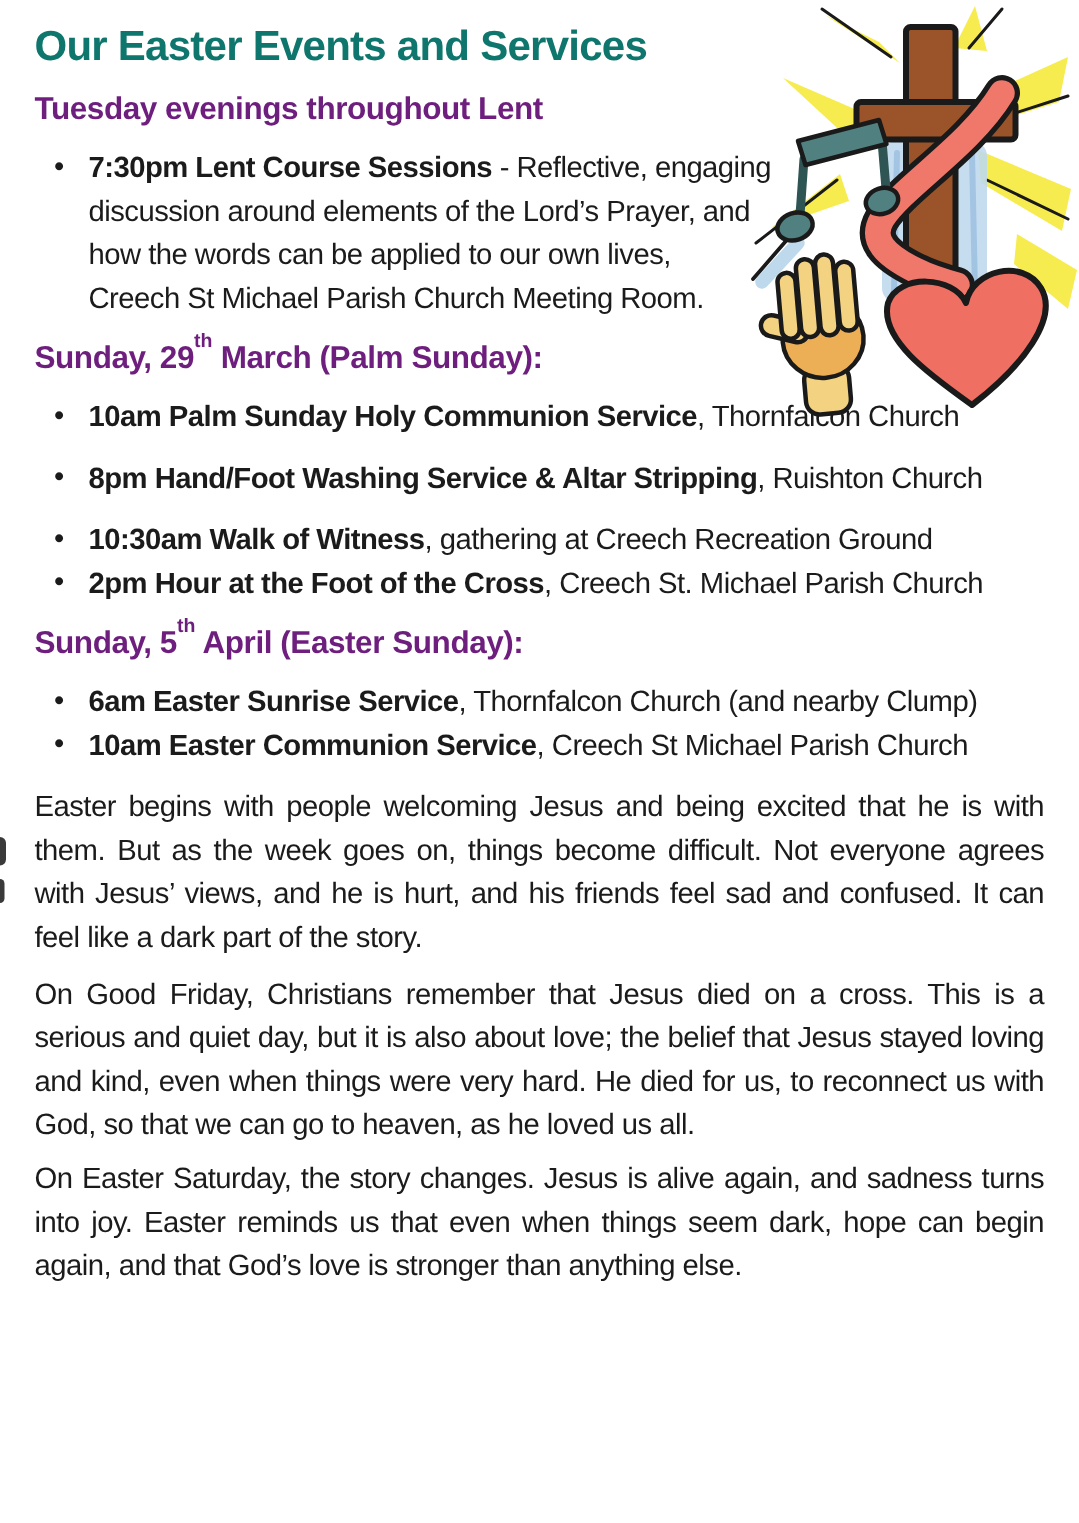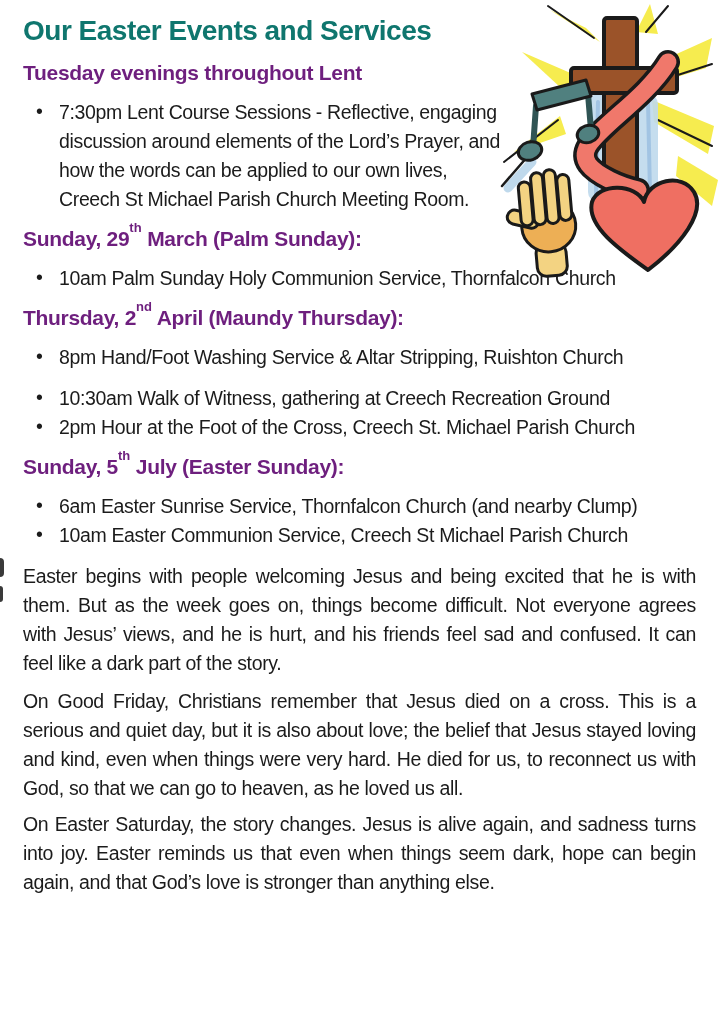--- a/index.html
+++ b/index.html
@@ -18,21 +18,21 @@
     margin:12px 0 0;font-weight:bold;font-size:21px;line-height:26px;
     letter-spacing:-0.3px;color:#6e1f7e;
   }
   .event-section:first-of-type .event-heading{}
   .event-list{list-style:none;margin:12px 0 0;padding:0;}
   .event-item{
     position:relative;padding-left:36px;
     font-size:19.5px;line-height:29px;letter-spacing:-0.35px;
   }
   .event-item .bullet{position:absolute;left:13px;top:-1px;}
-  .event-item .lead{font-weight:normal;}
+  .event-item .lead{font-weight:bold;}
   .event-item.single{white-space:nowrap;}
   .event-item.wrap-col{max-width:545px;}
   .event-item .rest-lines{white-space:pre-line;}
 
   sup.ord{font-size:13px;line-height:0;position:relative;top:-6px;letter-spacing:0;}
 
   .story-title{margin:22px 0 0;color:#3b1653;letter-spacing:-0.5px;line-height:38px;}
   .story-title .main{font-weight:bold;font-size:31px;}
   .story-title .sub{font-weight:bold;font-size:23px;margin-left:9px;}
   .story p{
@@ -72,41 +72,40 @@
   <section class="event-section">
     <h2 class="event-heading"><span>Sunday, 29</span><sup class="ord">th</sup><span> March (Palm Sunday):</span></h2>
     <ul class="event-list">
       <li class="event-item single">
         <span class="bullet">•</span><span class="lead">10am Palm Sunday Holy Communion Service</span><span>, Thornfalcon Church</span>
       </li>
     </ul>
   </section>
 
   <section class="event-section">
-    <h2 class="event-heading"><span>Thursday, 2</span><sup class="ord">nd</sup><span> April (Maundy Thursday):</span></h2>
     <ul class="event-list">
       <li class="event-item single">
         <span class="bullet">•</span><span class="lead">8pm Hand/Foot Washing Service &amp; Altar Stripping</span><span>, Ruishton Church</span>
       </li>
     </ul>
   </section>
 
   <section class="event-section">
     <ul class="event-list">
       <li class="event-item single">
         <span class="bullet">•</span><span class="lead">10:30am Walk of Witness</span><span>, gathering at Creech Recreation Ground</span>
       </li>
       <li class="event-item single">
         <span class="bullet">•</span><span class="lead">2pm Hour at the Foot of the Cross</span><span>, Creech St. Michael Parish Church</span>
       </li>
     </ul>
   </section>
 
   <section class="event-section">
-    <h2 class="event-heading"><span>Sunday, 5</span><sup class="ord">th</sup><span> July (Easter Sunday):</span></h2>
+    <h2 class="event-heading"><span>Sunday, 5</span><sup class="ord">th</sup><span> April (Easter Sunday):</span></h2>
     <ul class="event-list">
       <li class="event-item single">
         <span class="bullet">•</span><span class="lead">6am Easter Sunrise Service</span><span>, Thornfalcon Church (and nearby Clump)</span>
       </li>
       <li class="event-item single">
         <span class="bullet">•</span><span class="lead">10am Easter Communion Service</span><span>, Creech St Michael Parish Church</span>
       </li>
     </ul>
   </section>
 

